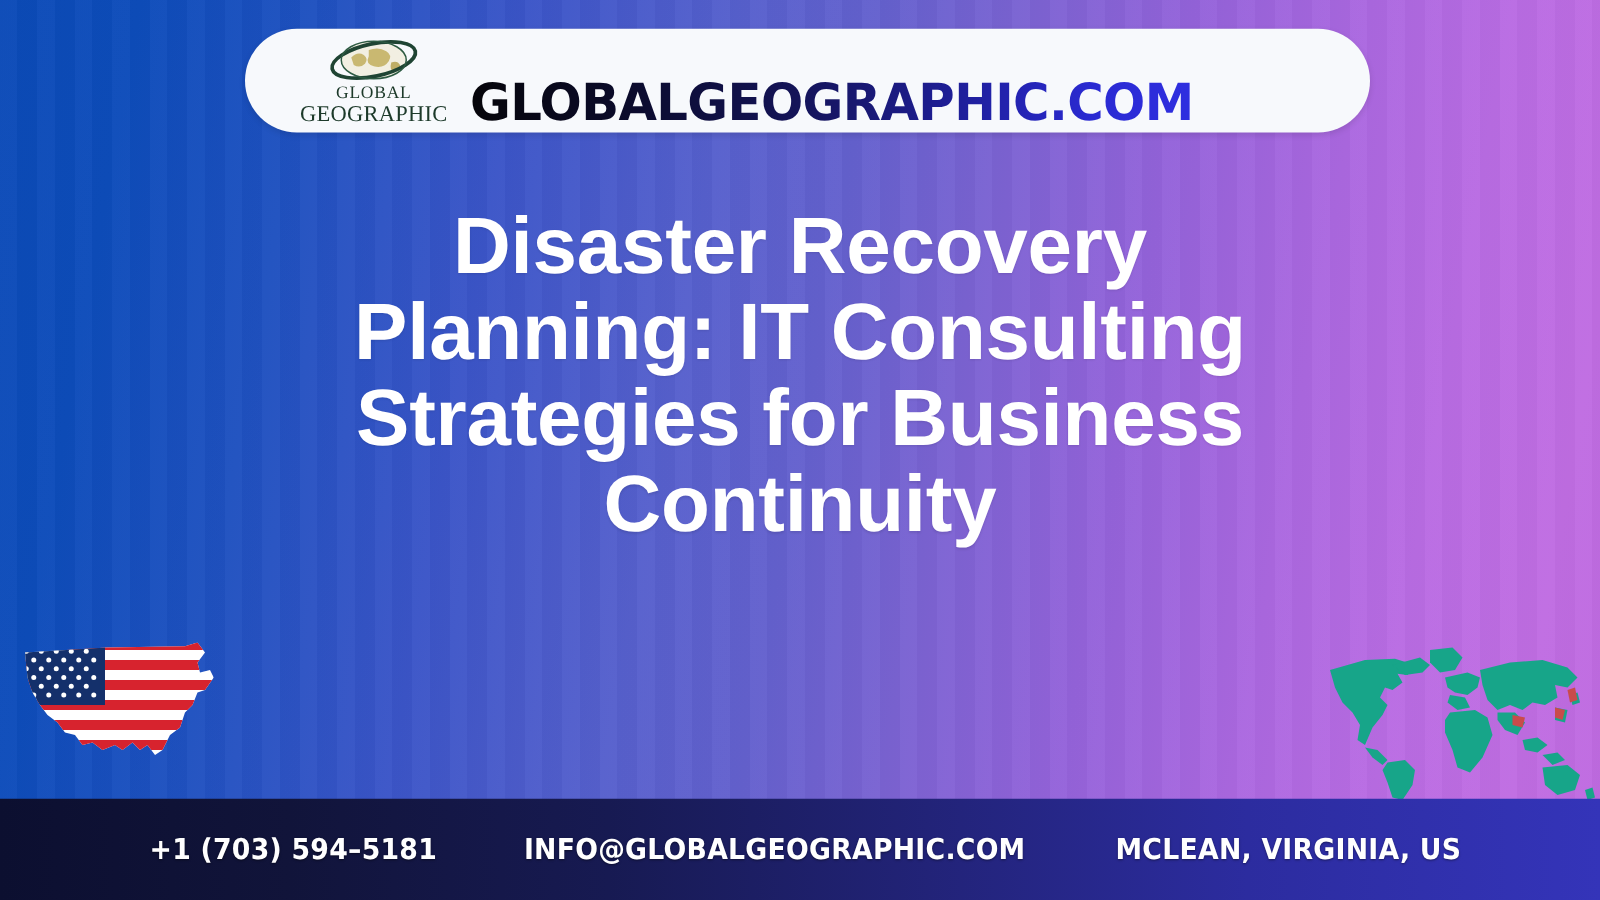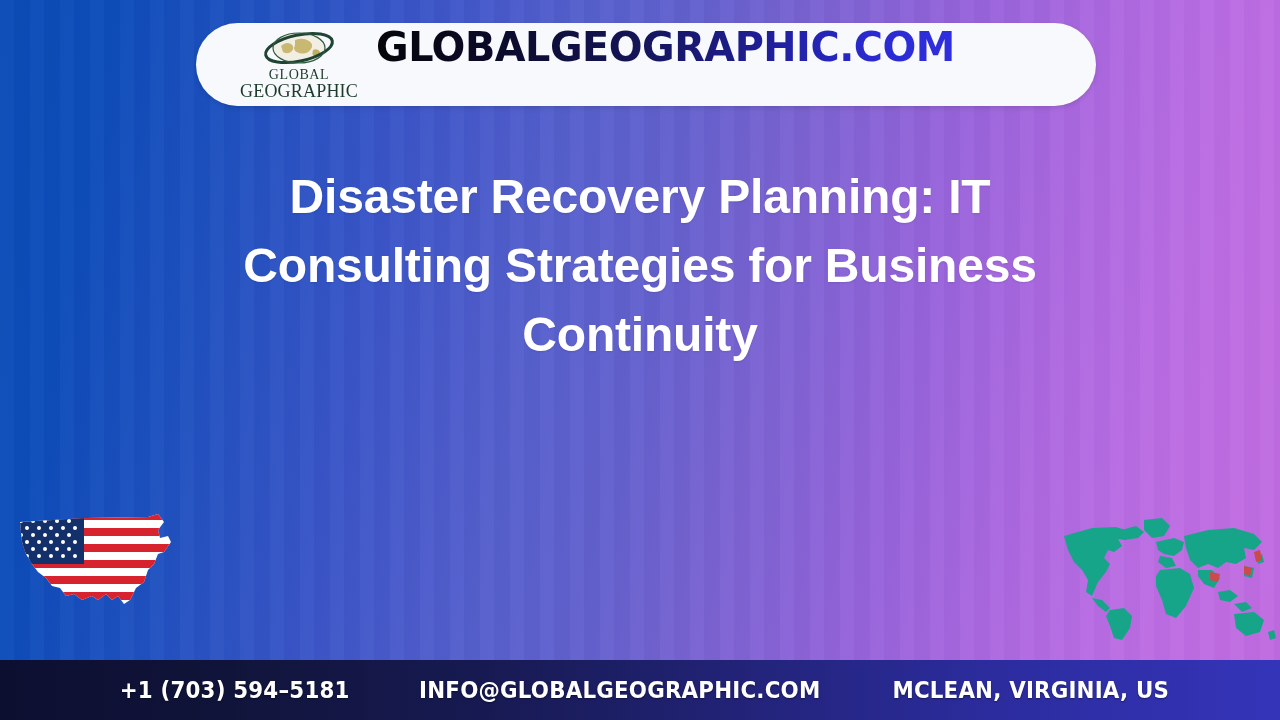--- a/index.html
+++ b/index.html
@@ -31,21 +31,21 @@
       rgba(0,0,0,0.018) 14px,
       rgba(0,0,0,0.018) 30px);
     pointer-events:none;
   }
 
   
   .header-pill{
     position:absolute; left:196px; top:23px; width:900px; height:83px;
     background:#f7f9fc;
     border-radius:46px;
-    display:flex; align-items:flex-start;
+    display:flex; align-items:flex-end;
     box-shadow:0 2px 5px rgba(0,0,0,0.12);
     overflow:hidden;
   }
   .logo-mark{
     width:110px; height:83px; margin-left:48px;
     display:flex; flex-direction:column; align-items:center; justify-content:center;
     flex:0 0 auto;
   }
   .logo-globe{ width:84px; height:36px; display:block; }
   .logo-words{
@@ -70,34 +70,34 @@
     transform:scaleX(0.97);
     transform-origin:left center;
   }
 
   
   .title{
     position:absolute; left:240px; top:162px; width:800px;
     text-align:center;
     font-family:"Liberation Sans", sans-serif;
     font-weight:bold;
-    font-size:48px;
+    font-size:64px;
     line-height:69px;
     color:#ffffff;
     letter-spacing:-0.2px;
     text-shadow:0 1px 2px rgba(0,0,0,0.10);
   }
 
   
   .us-map{ position:absolute; left:8px; top:508px; width:180px; height:120px; }
   .world-map{ position:absolute; left:1048px; top:512px; width:232px; height:130px; }
 
   
   .footer{
-    position:absolute; left:0; bottom:0; width:1280px; height:60px;
+    position:absolute; left:0; bottom:0; width:1280px; height:81px;
     background:linear-gradient(90deg,#0c0f30 0%,#11143a 18%,#171a52 38%,#222378 58%,#2c2c9f 78%,#3434b9 100%);
     display:flex; align-items:center;
   }
   .footer-inner{
     display:flex; align-items:center; gap:46px;
     margin:0 auto; padding-left:10px;
   }
   .footer-item{
     font-family:"DejaVu Sans", sans-serif;
     font-weight:bold;

